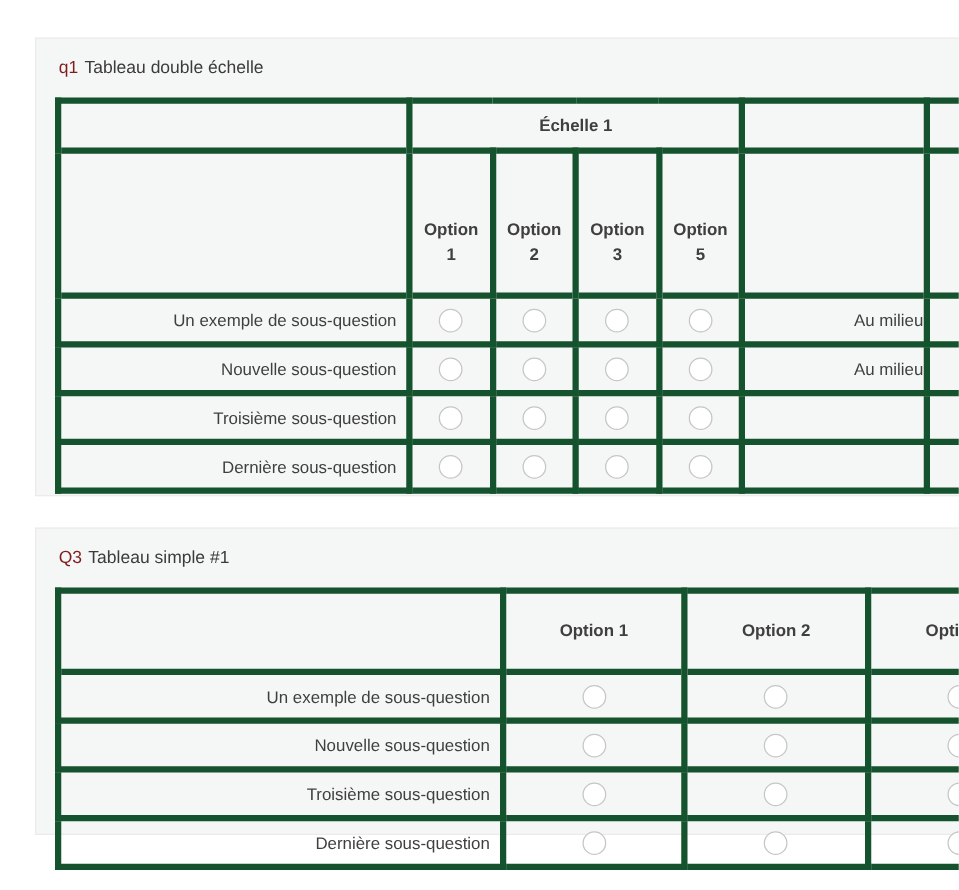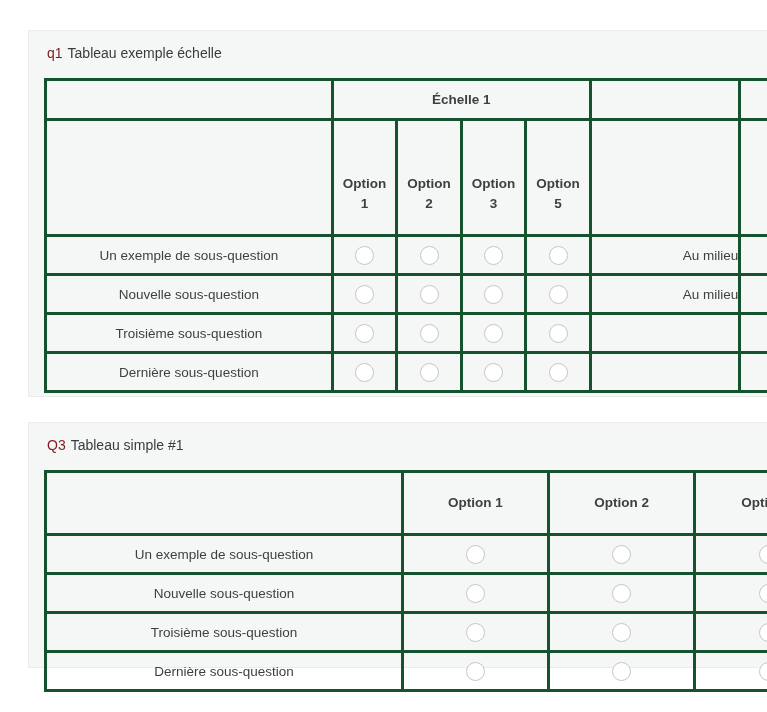--- a/index.html
+++ b/index.html
@@ -37,21 +37,21 @@
     color: #7f1d1d;
     margin-right: 5px;
   }
 
   table {
     border-collapse: collapse;
     table-layout: fixed;
     background: transparent;
   }
   th, td {
-    border: 3px solid #14532d;
+    border: 5px solid #14532d;
     box-sizing: border-box;
     padding: 0;
     font-weight: normal;
   }
   thead th {
     border-bottom-width: 2px;
   }
   .scale-head {
     text-align: center;
     vertical-align: middle;
@@ -64,21 +64,21 @@
     font-weight: bold;
     padding: 20px 9px;
     overflow-wrap: break-word;
     word-wrap: break-word;
     line-height: 20px;
   }
   .t1-head2 { height: 116px; }
   .t2-head  { height: 35px; }
 
   .row-label {
-    text-align: center;
+    text-align: right;
     padding: 8px;
     vertical-align: middle;
   }
   tbody tr { height: 39px; }
 
   .radio-cell {
     text-align: center;
     vertical-align: middle;
   }
   .radio {
@@ -107,21 +107,21 @@
   .c2-opt2 { width: 149px; }
   .c2-opt3 { width: 150px; }
 </style>
 </head>
 <body>
 
 <div>
 
   <div class="panel" id="panel-q1">
     <div class="panel-title">
-      <span class="qcode">q1</span><span>Tableau exemple échelle</span>
+      <span class="qcode">q1</span><span>Tableau double échelle</span>
     </div>
 
     <table>
       <colgroup>
         <col class="c-label">
           <col class="c-opt">
           <col class="c-opt">
           <col class="c-opt">
           <col class="c-opt">
           <col class="c-wide">

